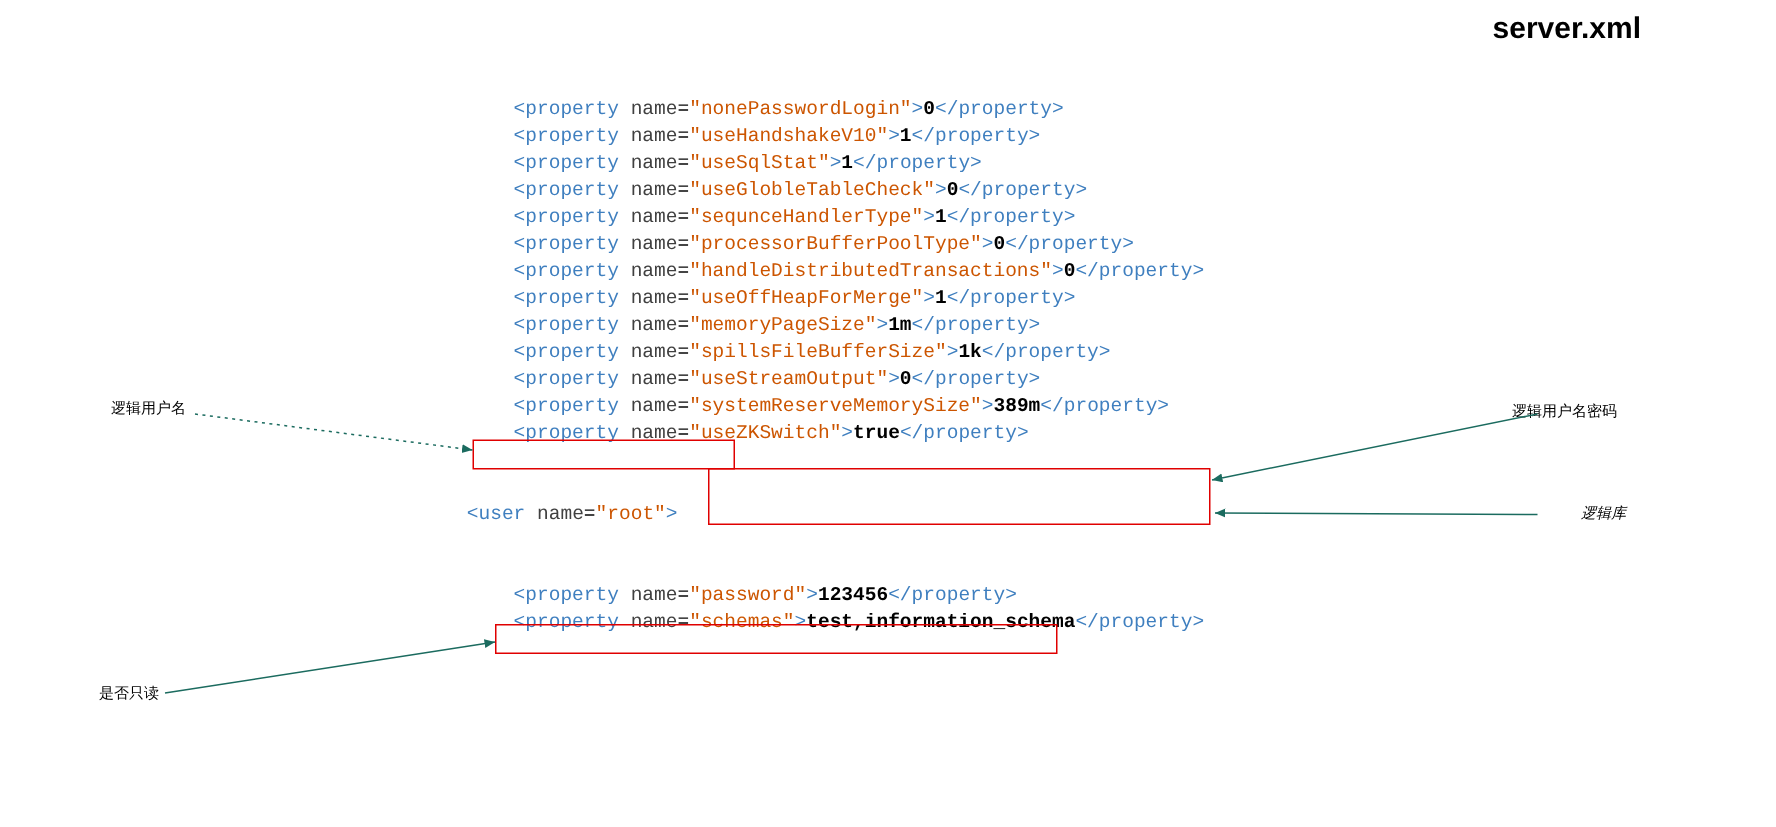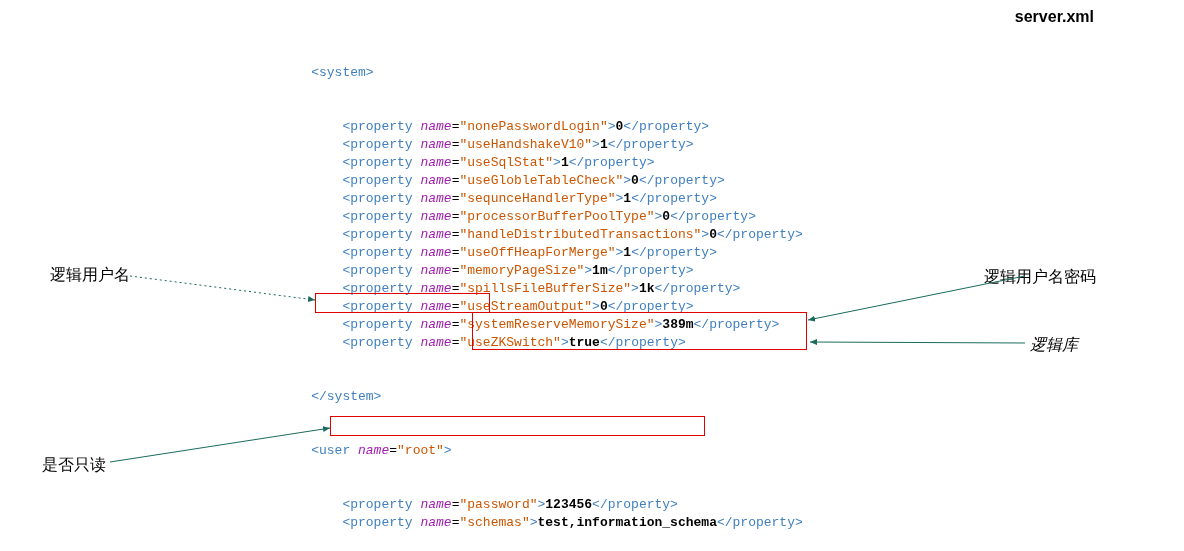--- a/index.html
+++ b/index.html
@@ -12,61 +12,60 @@
     width: 1184px;
     height: 551px;
     box-sizing: border-box;
   }
   .title {
     position: absolute;
     top: 8px;
     right: 90px;
     font-family: Arial, sans-serif;
     font-weight: bold;
-    font-size: 16px;
+    font-size: 20px;
     color: #000;
   }
   .code-block {
     position: absolute;
     top: 28px;
     left: 280px;
     line-height: 18px;
     white-space: pre;
   }
   .tag { color: #3f7fbf; }
-  .attr { color: #a21caf; font-style: italic; }
+  .attr { color: #404040; }
   .str { color: #cc5500; }
   .val { color: #000; font-weight: bold; }
   .redbox {
     position: absolute;
     border: 1.5px solid #e00000;
     box-sizing: border-box;
   }
   .label {
     position: absolute;
     font-family: "SimSun", "宋体", sans-serif;
-    font-size: 16px;
+    font-size: 10px;
     color: #000;
+    margin-left: 24px;
   }
   svg.lines {
     position: absolute;
     top: 0;
     left: 0;
     pointer-events: none;
   }
 </style>
 </head>
 <body>
 
 <div class="title">server.xml</div>
 
 <div class="code-block">
-  <div><span class="tag">    &lt;system&gt;</span></div>
   <div id="sys-props"><div><span class="tag">        &lt;property </span><span class="attr">name</span>=<span class="str">"nonePasswordLogin"</span><span class="tag">&gt;</span><span class="val">0</span><span class="tag">&lt;/property&gt;</span></div><div><span class="tag">        &lt;property </span><span class="attr">name</span>=<span class="str">"useHandshakeV10"</span><span class="tag">&gt;</span><span class="val">1</span><span class="tag">&lt;/property&gt;</span></div><div><span class="tag">        &lt;property </span><span class="attr">name</span>=<span class="str">"useSqlStat"</span><span class="tag">&gt;</span><span class="val">1</span><span class="tag">&lt;/property&gt;</span></div><div><span class="tag">        &lt;property </span><span class="attr">name</span>=<span class="str">"useGlobleTableCheck"</span><span class="tag">&gt;</span><span class="val">0</span><span class="tag">&lt;/property&gt;</span></div><div><span class="tag">        &lt;property </span><span class="attr">name</span>=<span class="str">"sequnceHandlerType"</span><span class="tag">&gt;</span><span class="val">1</span><span class="tag">&lt;/property&gt;</span></div><div><span class="tag">        &lt;property </span><span class="attr">name</span>=<span class="str">"processorBufferPoolType"</span><span class="tag">&gt;</span><span class="val">0</span><span class="tag">&lt;/property&gt;</span></div><div><span class="tag">        &lt;property </span><span class="attr">name</span>=<span class="str">"handleDistributedTransactions"</span><span class="tag">&gt;</span><span class="val">0</span><span class="tag">&lt;/property&gt;</span></div><div><span class="tag">        &lt;property </span><span class="attr">name</span>=<span class="str">"useOffHeapForMerge"</span><span class="tag">&gt;</span><span class="val">1</span><span class="tag">&lt;/property&gt;</span></div><div><span class="tag">        &lt;property </span><span class="attr">name</span>=<span class="str">"memoryPageSize"</span><span class="tag">&gt;</span><span class="val">1m</span><span class="tag">&lt;/property&gt;</span></div><div><span class="tag">        &lt;property </span><span class="attr">name</span>=<span class="str">"spillsFileBufferSize"</span><span class="tag">&gt;</span><span class="val">1k</span><span class="tag">&lt;/property&gt;</span></div><div><span class="tag">        &lt;property </span><span class="attr">name</span>=<span class="str">"useStreamOutput"</span><span class="tag">&gt;</span><span class="val">0</span><span class="tag">&lt;/property&gt;</span></div><div><span class="tag">        &lt;property </span><span class="attr">name</span>=<span class="str">"systemReserveMemorySize"</span><span class="tag">&gt;</span><span class="val">389m</span><span class="tag">&lt;/property&gt;</span></div><div><span class="tag">        &lt;property </span><span class="attr">name</span>=<span class="str">"useZKSwitch"</span><span class="tag">&gt;</span><span class="val">true</span><span class="tag">&lt;/property&gt;</span></div></div>
-  <div><span class="tag">    &lt;/system&gt;</span></div>
   <div><span class="tag">    &lt;user </span><span class="attr">name</span>=<span class="str">"root"</span><span class="tag">&gt;</span></div>
   <div id="root-props"><div><span class="tag">        &lt;property </span><span class="attr">name</span>=<span class="str">"password"</span><span class="tag">&gt;</span><span class="val">123456</span><span class="tag">&lt;/property&gt;</span></div><div><span class="tag">        &lt;property </span><span class="attr">name</span>=<span class="str">"schemas"</span><span class="tag">&gt;</span><span class="val">test,information_schema</span><span class="tag">&lt;/property&gt;</span></div></div>
   
   
   
   
   
 </div>
 
 <div class="redbox" style="left:315px; top:293px; width:175px; height:20px;"></div>

